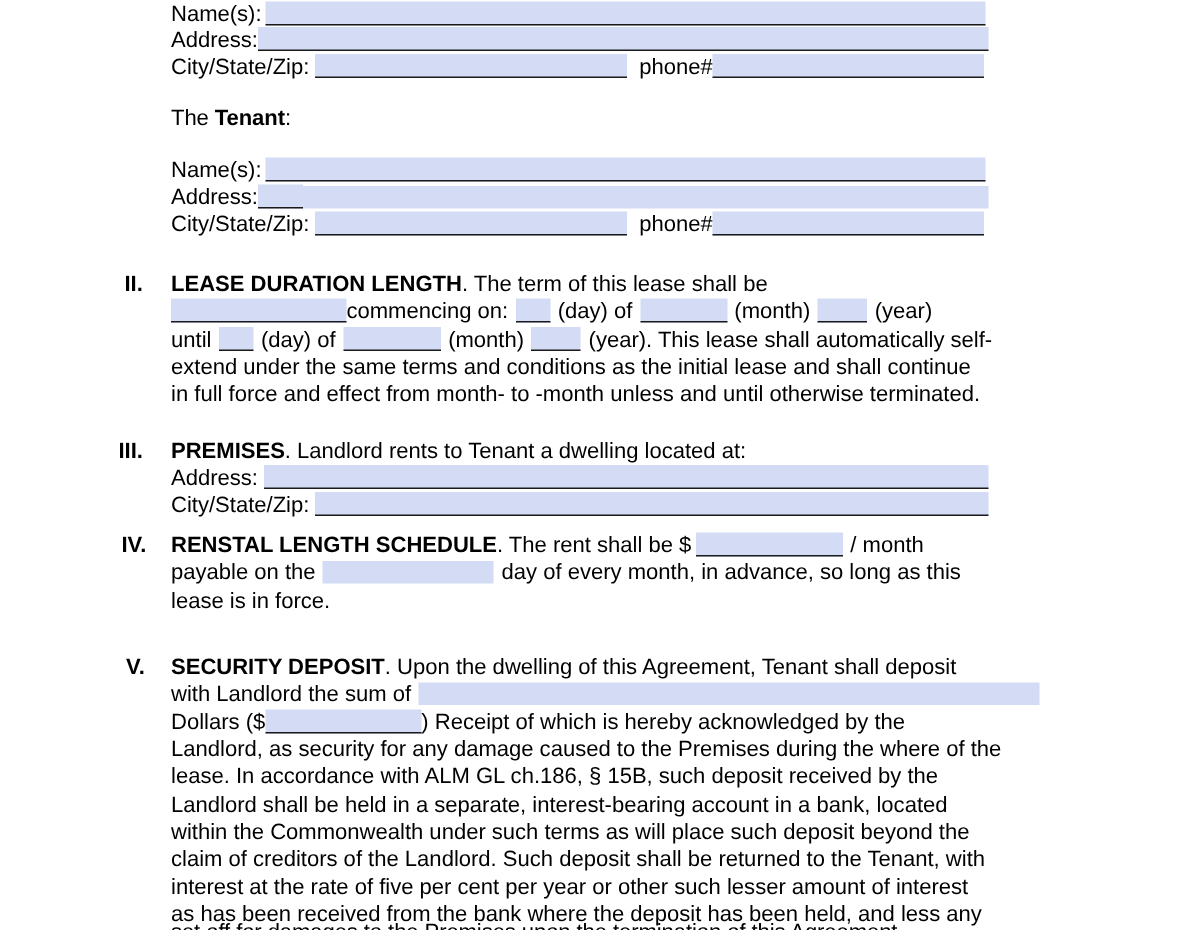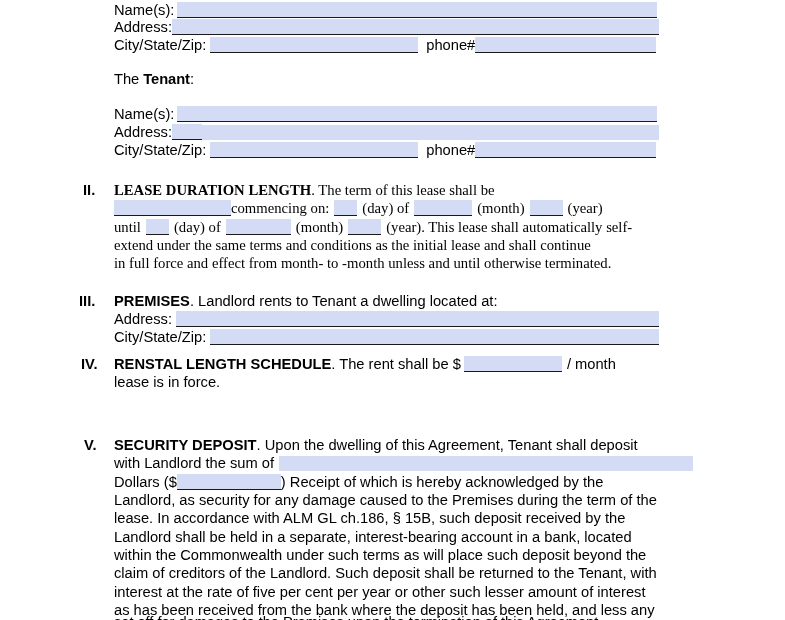--- a/index.html
+++ b/index.html
@@ -111,21 +111,21 @@
   <div class="row" style="left:114px; top:123px;">
     <span class="lbl">Address:</span><span class="fld" style="width:30px;"></span><span class="fld-nb" style="width:457px;"></span>
   </div>
 
   <div class="row" style="left:114px; top:141px;">
     <span class="lbl">City/State/Zip:</span><span class="fld" style="width:208px; margin-left:4px;"></span><span class="lbl" style="margin-left:8px;">phone#</span><span class="fld" style="width:181px;"></span>
   </div>
 
   <div class="num" style="left:83px; top:181px;">II.</div>
 
-  <div class="para" style="left:114px; top:181px;font-family:Liberation Serif, serif;">
+  <div class="para" style="left:114px; top:181px;">
     <div class="nowrapline"><span class="b">LEASE DURATION LENGTH</span><span>. The term of this lease shall be</span></div>
 
     <div class="nowrapline"><span class="fld" style="width:117px;"></span><span>commencing on:</span><span class="fld" style="width:23px; margin-left:5px;"></span><span style="margin-left:5px;">(day) of</span><span class="fld" style="width:58px; margin-left:5px;"></span><span style="margin-left:5px;">(month)</span><span class="fld" style="width:33px; margin-left:5px;"></span><span style="margin-left:5px;">(year)</span></div>
 
     <div class="nowrapline"><span>until</span><span class="fld" style="width:23px; margin-left:5px;"></span><span style="margin-left:5px;">(day) of</span><span class="fld" style="width:65px; margin-left:5px;"></span><span style="margin-left:5px;">(month)</span><span class="fld" style="width:33px; margin-left:5px;"></span><span style="margin-left:5px;">(year). This lease shall automatically self-</span></div>
 
     <div class="nowrapline">extend under the same terms and conditions as the initial lease and shall continue</div>
     <div class="nowrapline">in full force and effect from month- to -month unless and until otherwise terminated.</div>
   </div>
 
@@ -141,34 +141,35 @@
 
   <div class="row" style="left:114px; top:328px;">
     <span class="lbl">City/State/Zip:</span><span class="fld" style="width:449px; margin-left:4px;"></span>
   </div>
 
   <div class="num" style="left:81px; top:355px;">IV.</div>
 
   <div class="para" style="left:114px; top:355px;">
     <div class="nowrapline"><span class="b">RENSTAL LENGTH SCHEDULE</span><span>. The rent shall be $</span><span class="fld" style="width:98px; margin-left:3px;"></span><span style="margin-left:5px;">/ month</span></div>
 
+    <div class="nowrapline"><span>payable on the</span><span class="fld-nb" style="width:114px; margin-left:5px;"></span><span style="margin-left:5px;">day of every month, in advance, so long as this</span></div>
 
     <div class="nowrapline">lease is in force.</div>
   </div>
 
   <div class="num" style="left:84px; top:436px;">V.</div>
 
   <div class="para" style="left:114px; top:436px;">
     <div class="nowrapline"><span class="b">SECURITY DEPOSIT</span><span>. Upon the dwelling of this Agreement, Tenant shall deposit</span></div>
 
     <div class="nowrapline"><span>with Landlord the sum of</span><span class="fld-nb" style="width:414px; margin-left:5px;"></span></div>
 
     <div class="nowrapline"><span>Dollars ($</span><span class="fld" style="width:104px;"></span><span>) Receipt of which is hereby acknowledged by the</span></div>
 
-    <div class="nowrapline">Landlord, as security for any damage caused to the Premises during the term of the</div>
+    <div class="nowrapline">Landlord, as security for any damage caused to the Premises during the where of the</div>
     <div class="nowrapline">lease. In accordance with ALM GL ch.186, § 15B, such deposit received by the</div>
     <div class="nowrapline">Landlord shall be held in a separate, interest-bearing account in a bank, located</div>
     <div class="nowrapline">within the Commonwealth under such terms as will place such deposit beyond the</div>
     <div class="nowrapline">claim of creditors of the Landlord. Such deposit shall be returned to the Tenant, with</div>
     <div class="nowrapline">interest at the rate of five per cent per year or other such lesser amount of interest</div>
     <div class="nowrapline">as has been received from the bank where the deposit has been held, and less any</div>
   </div>
 
   <div class="clip-bottom" style="left:114px; top:613px; width:585px;">
     <div class="nowrapline line">set off for damages to the Premises upon the termination of this Agreement.</div>

